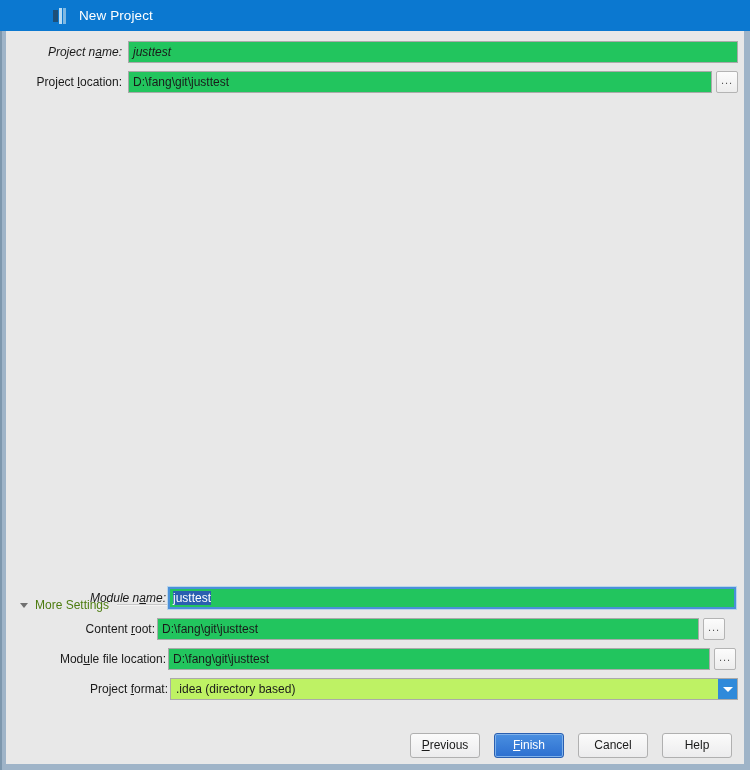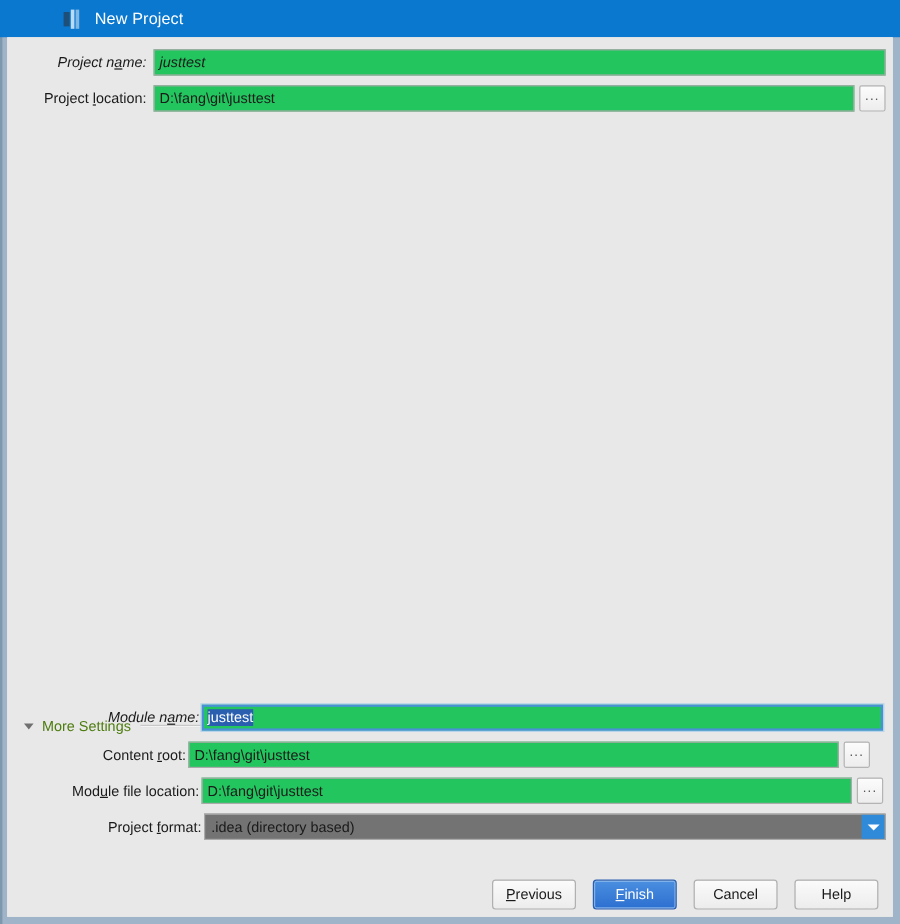--- a/index.html
+++ b/index.html
@@ -172,21 +172,21 @@
     height: 1px;
     margin-left: 8px;
     background: #c8c8c8;
     border-bottom: 1px solid #f4f4f4;
   }
 
   
   .combo {
     box-sizing: border-box;
     height: 22px;
-    background: #737373;
+    background: #bef264;
     border: 1px solid #aaaaaa;
     display: flex;
     align-items: center;
     font-size: 12px;
     color: #1a1a1a;
   }
   .combo .ctext { padding-left: 5px; flex: 1 1 auto; white-space: nowrap; overflow:hidden; }
   .combo .carrow {
     width: 19px;
     height: 20px;

